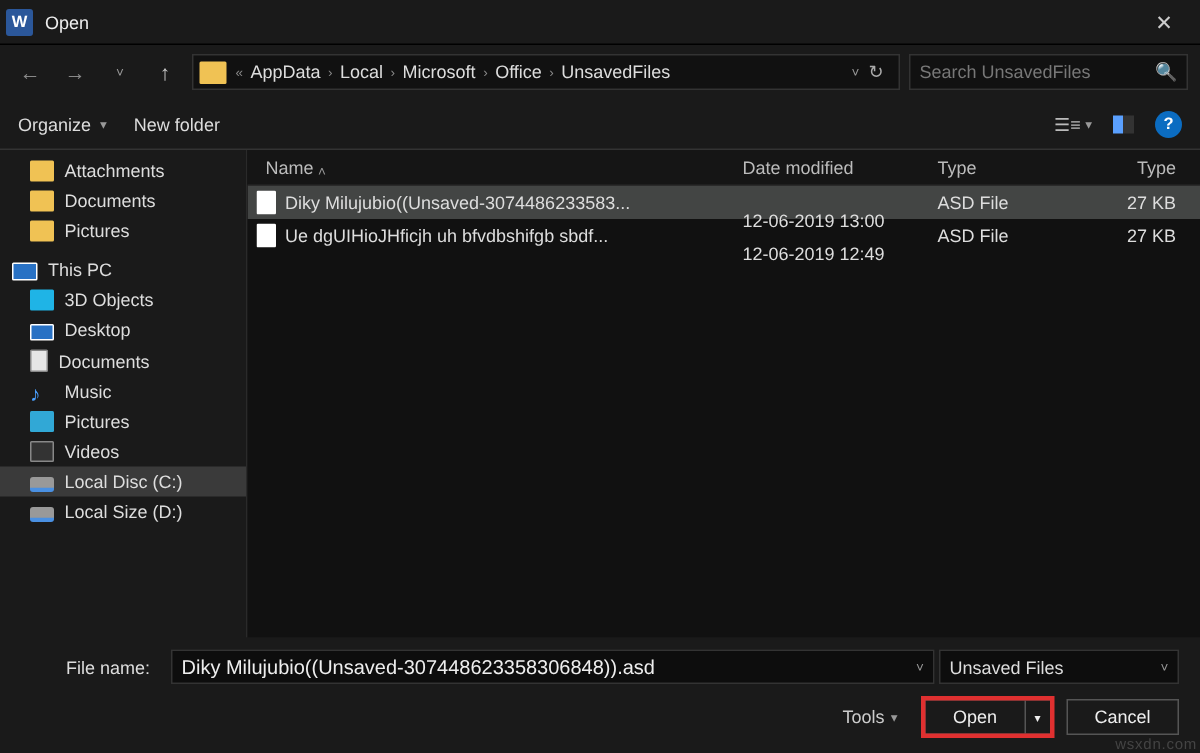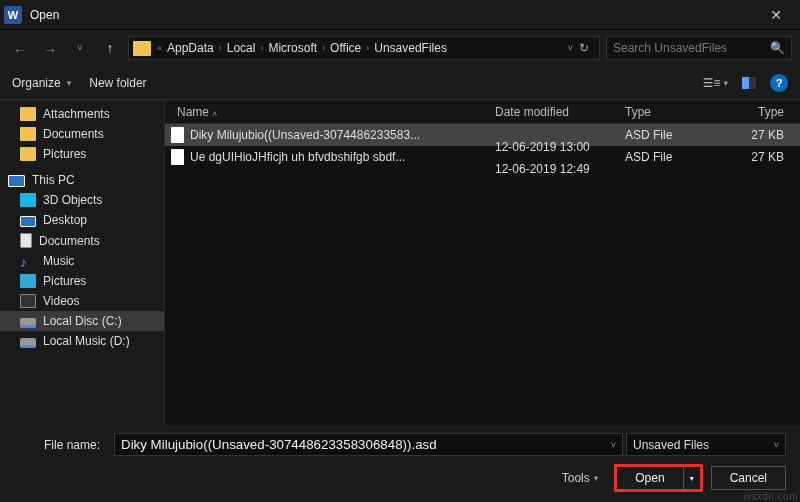--- a/index.html
+++ b/index.html
@@ -188,21 +188,21 @@
         <div class="side-item">
           <div class="ic ic-vid" style="position:relative;"></div>
           <span>Videos</span>
         </div>
         <div class="side-item sel">
           <div class="ic ic-disk" style="position:relative;"></div>
           <span>Local Disc (C:)</span>
         </div>
         <div class="side-item">
           <div class="ic ic-disk" style="position:relative;"></div>
-          <span>Local Music (D:)</span>
+          <span>Local Size (D:)</span>
         </div>
       </div>
     <div class="filepane">
       <div class="cols">
         <div class="col-name">
           <span>Name</span>
           <span class="chev">˄</span>
         </div>
         <div class="col-date">Date modified</div>
         <div class="col-type">Type</div>

